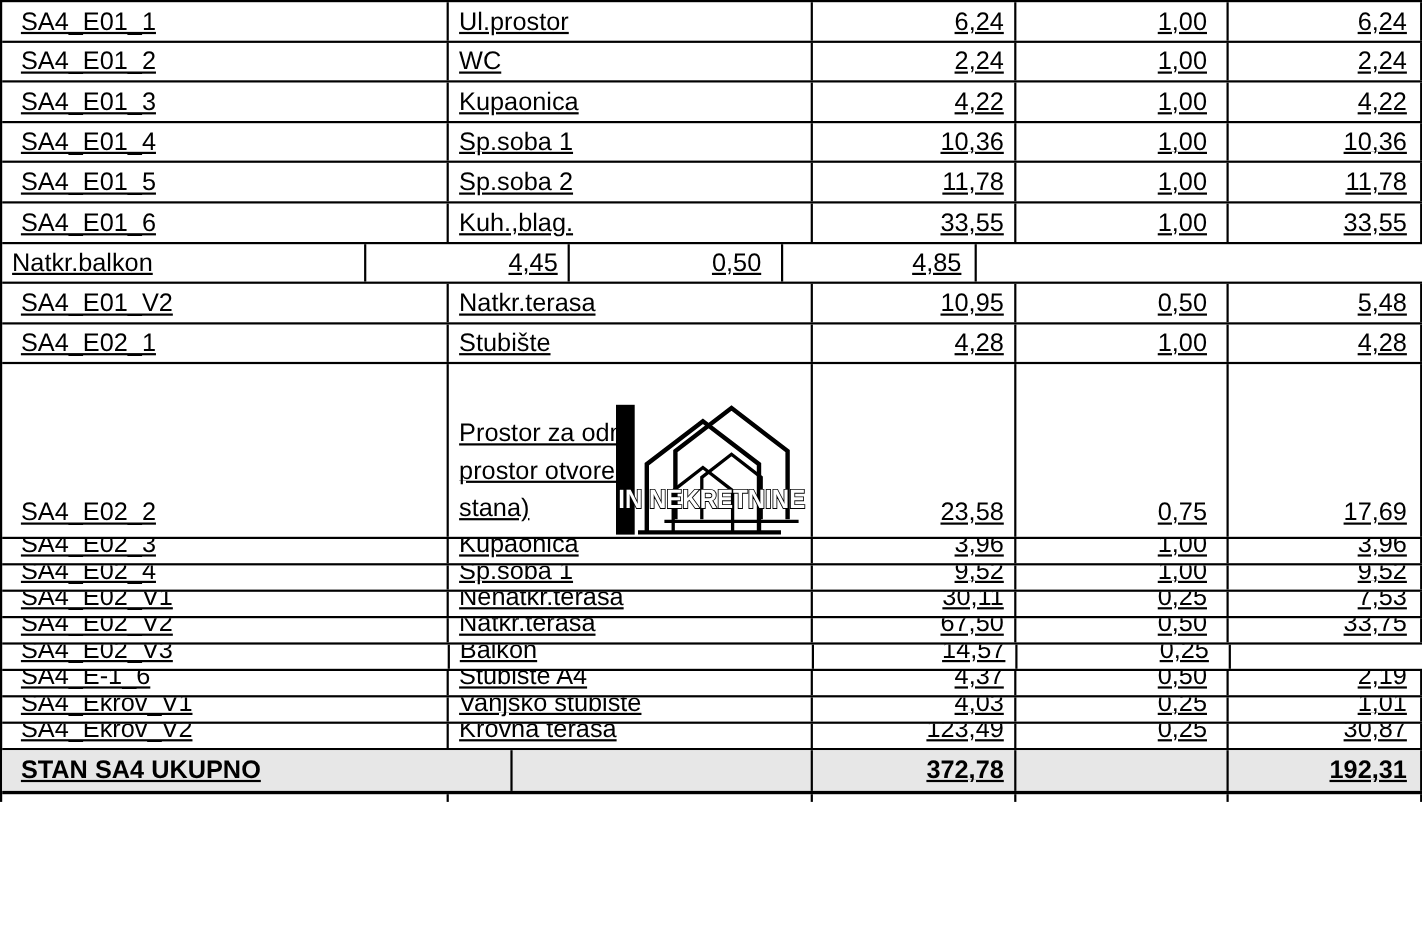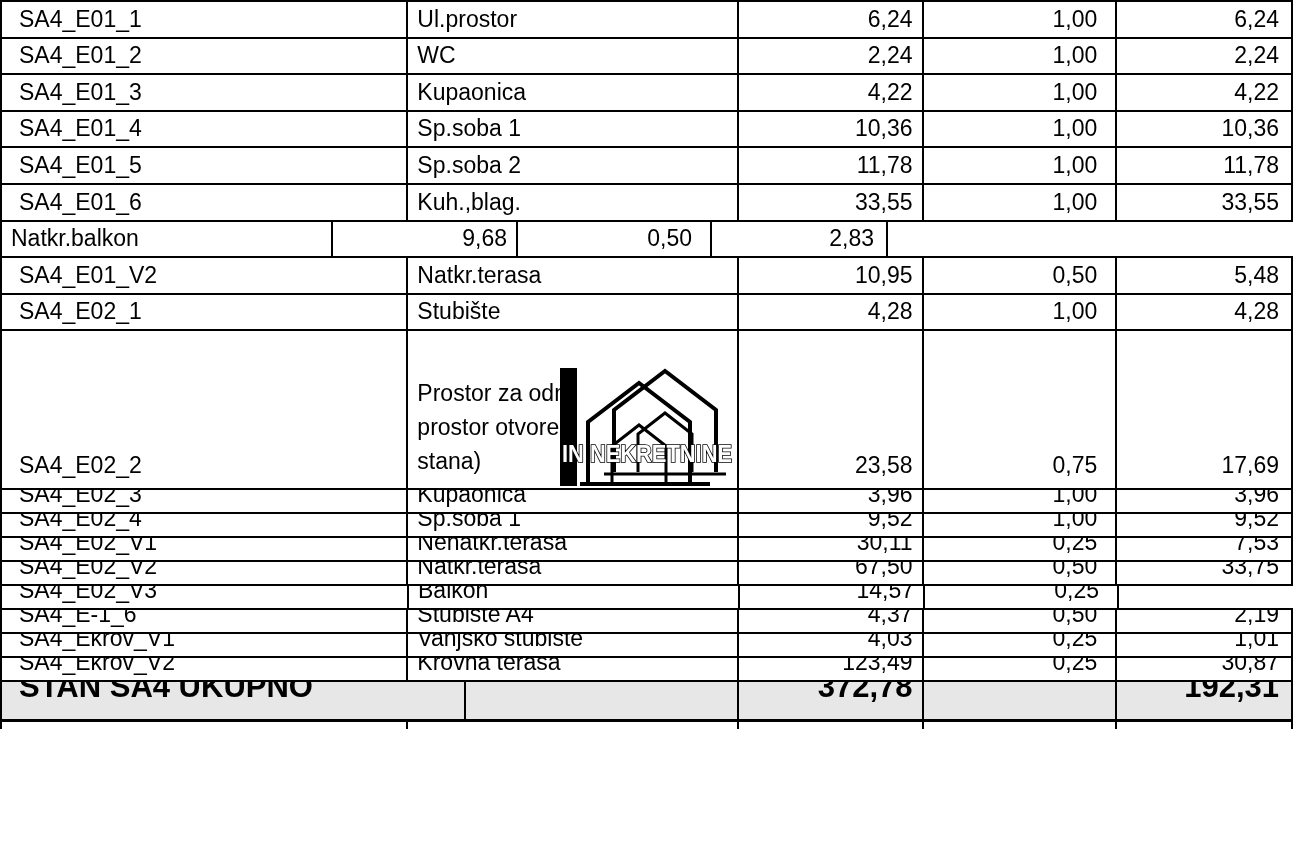--- a/index.html
+++ b/index.html
@@ -12,20 +12,21 @@
     font-family: "Liberation Sans", sans-serif;
     color: #000;
   }
   .tbl {
     position: absolute;
     left: 0; top: 0;
     width: 1293px;
     border-top: 2px solid #000;
     border-left: 2px solid #000;
     box-sizing: border-box;
+    text-decoration: underline;
   }
   .row {
     display: flex;
     width: 1291px;
     border-bottom: 2px solid #000;
     box-sizing: border-box;
     height: 36.6px;
   }
   
   .tbl .row:nth-child(n+11):nth-child(-n+18) { height: 24px; }
@@ -49,21 +50,21 @@
   }
   .c1 { width: 407px; padding-left: 17px; }
   .c2 { width: 331px; padding-left: 9px; white-space: pre-line; }
   .c3 { width: 185px; justify-content: flex-end; padding-right: 9px; }
   .c4 { width: 194px; justify-content: flex-end; padding-right: 18px; }
   .c5 { width: 176px; justify-content: flex-end; padding-right: 12px; }
   .tall .cell { padding-bottom: 10px; }
   .tall .c2 { line-height: 34px; }
   .total .c1 { width: 465px; }
   .total .c2 { width: 273px; }
-  .total .cell { padding-bottom: 19px; font-size: 31px; }
+  .total .cell { padding-bottom: 7px; font-size: 23px; }
   .watermark {
     position: absolute;
     left: 560px;
     top: 366px;
     width: 175px;
     height: 122px;
     pointer-events: none;
     text-align: center;
   }
 </style>
@@ -116,23 +117,23 @@
   <div class="row regular">
     <div class="cell c1">SA4_E01_6</div>
     <div class="cell c2">Kuh.,blag.</div>
     <div class="cell c3">33,55</div>
     <div class="cell c4">1,00</div>
     <div class="cell c5">33,55</div>
   </div>
 
   <div class="row regular">
     <div class="cell c2">Natkr.balkon</div>
-    <div class="cell c3">9,68</div>
-    <div class="cell c4">0,50</div>
-    <div class="cell c5">2,83</div>
+    <div class="cell c3">4,45</div>
+    <div class="cell c4">0,50</div>
+    <div class="cell c5">4,85</div>
   </div>
 
   <div class="row regular">
     <div class="cell c1">SA4_E01_V2</div>
     <div class="cell c2">Natkr.terasa</div>
     <div class="cell c3">10,95</div>
     <div class="cell c4">0,50</div>
     <div class="cell c5">5,48</div>
   </div>
 

